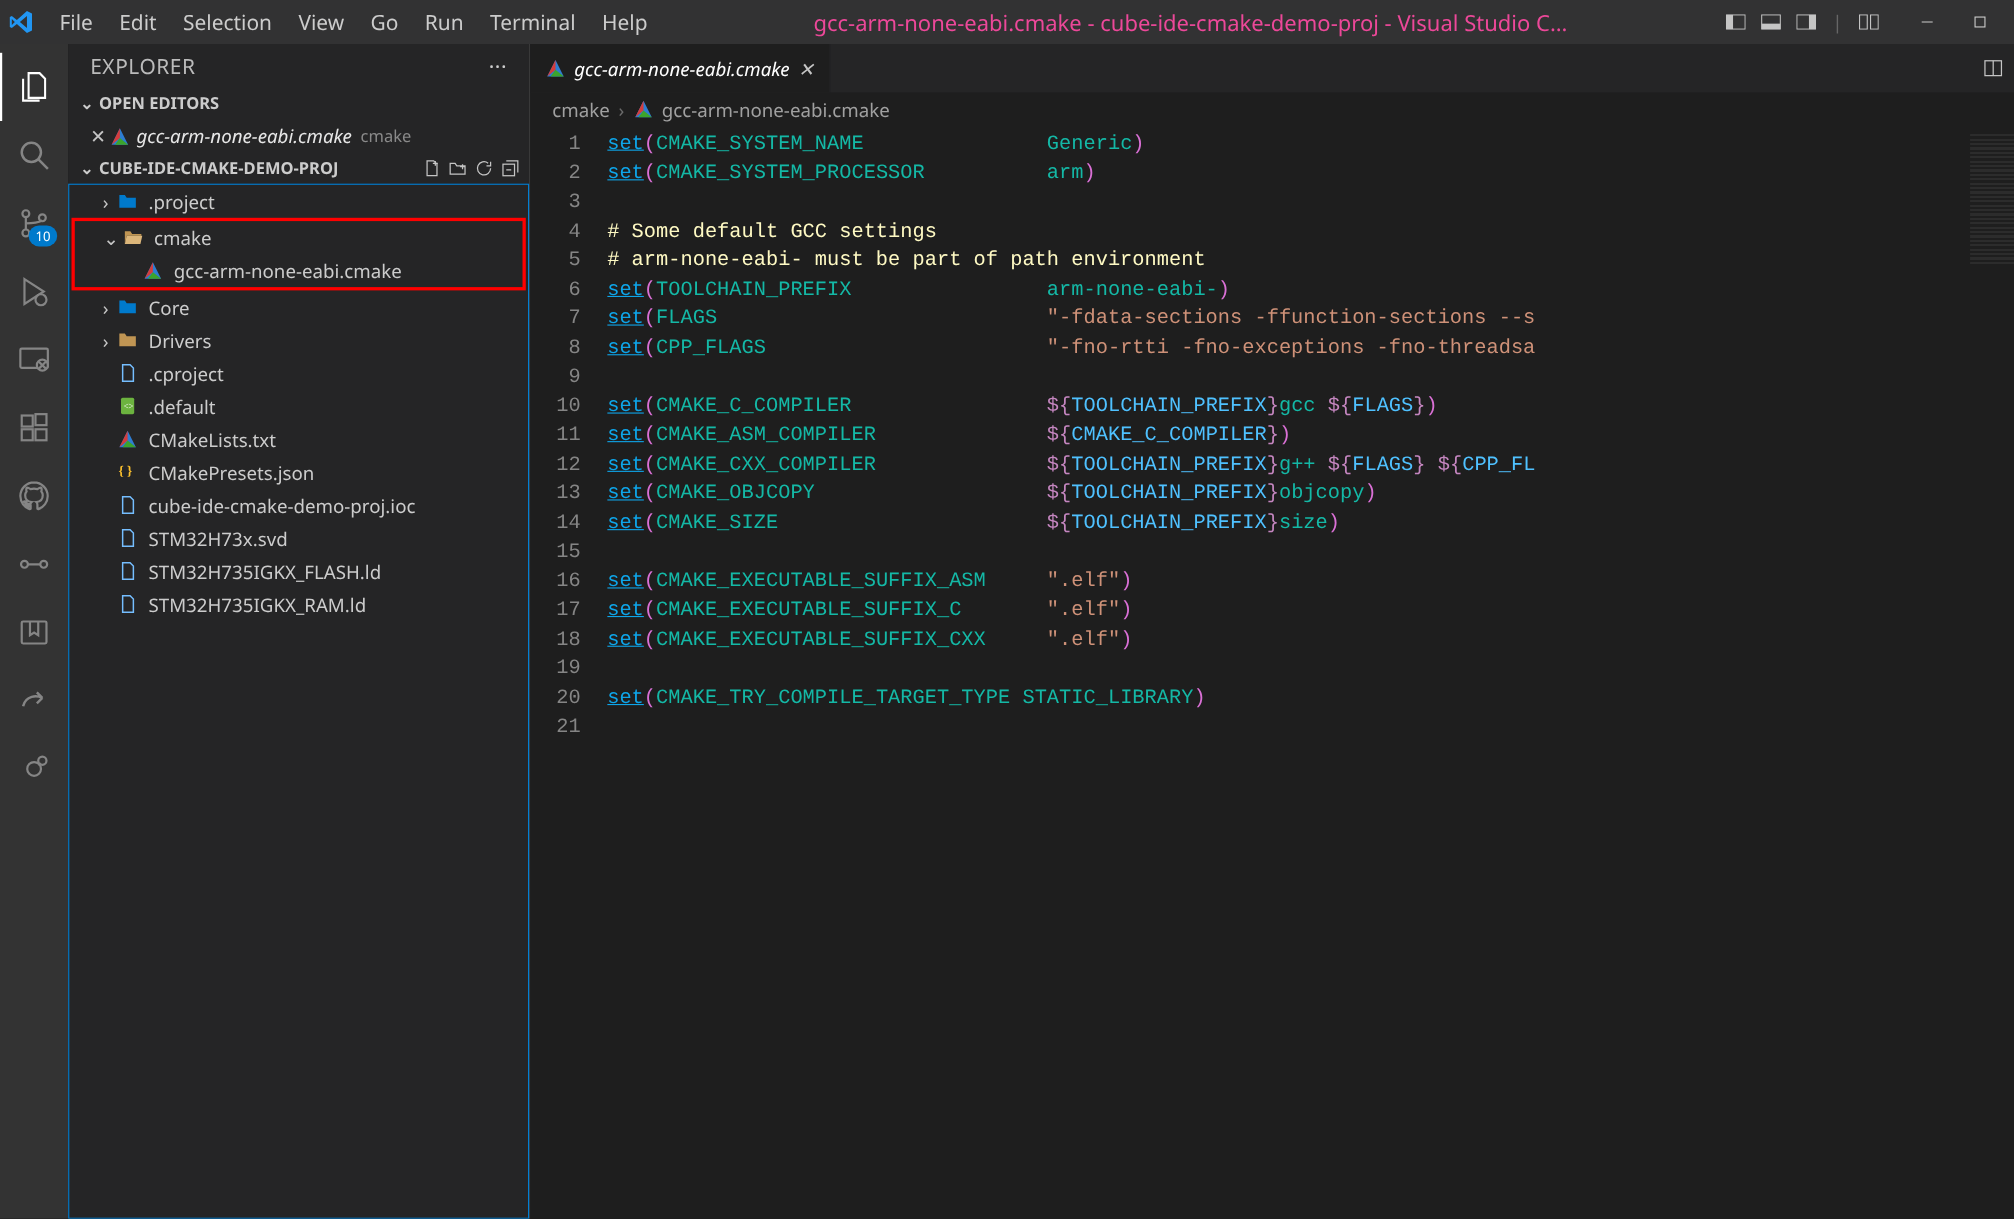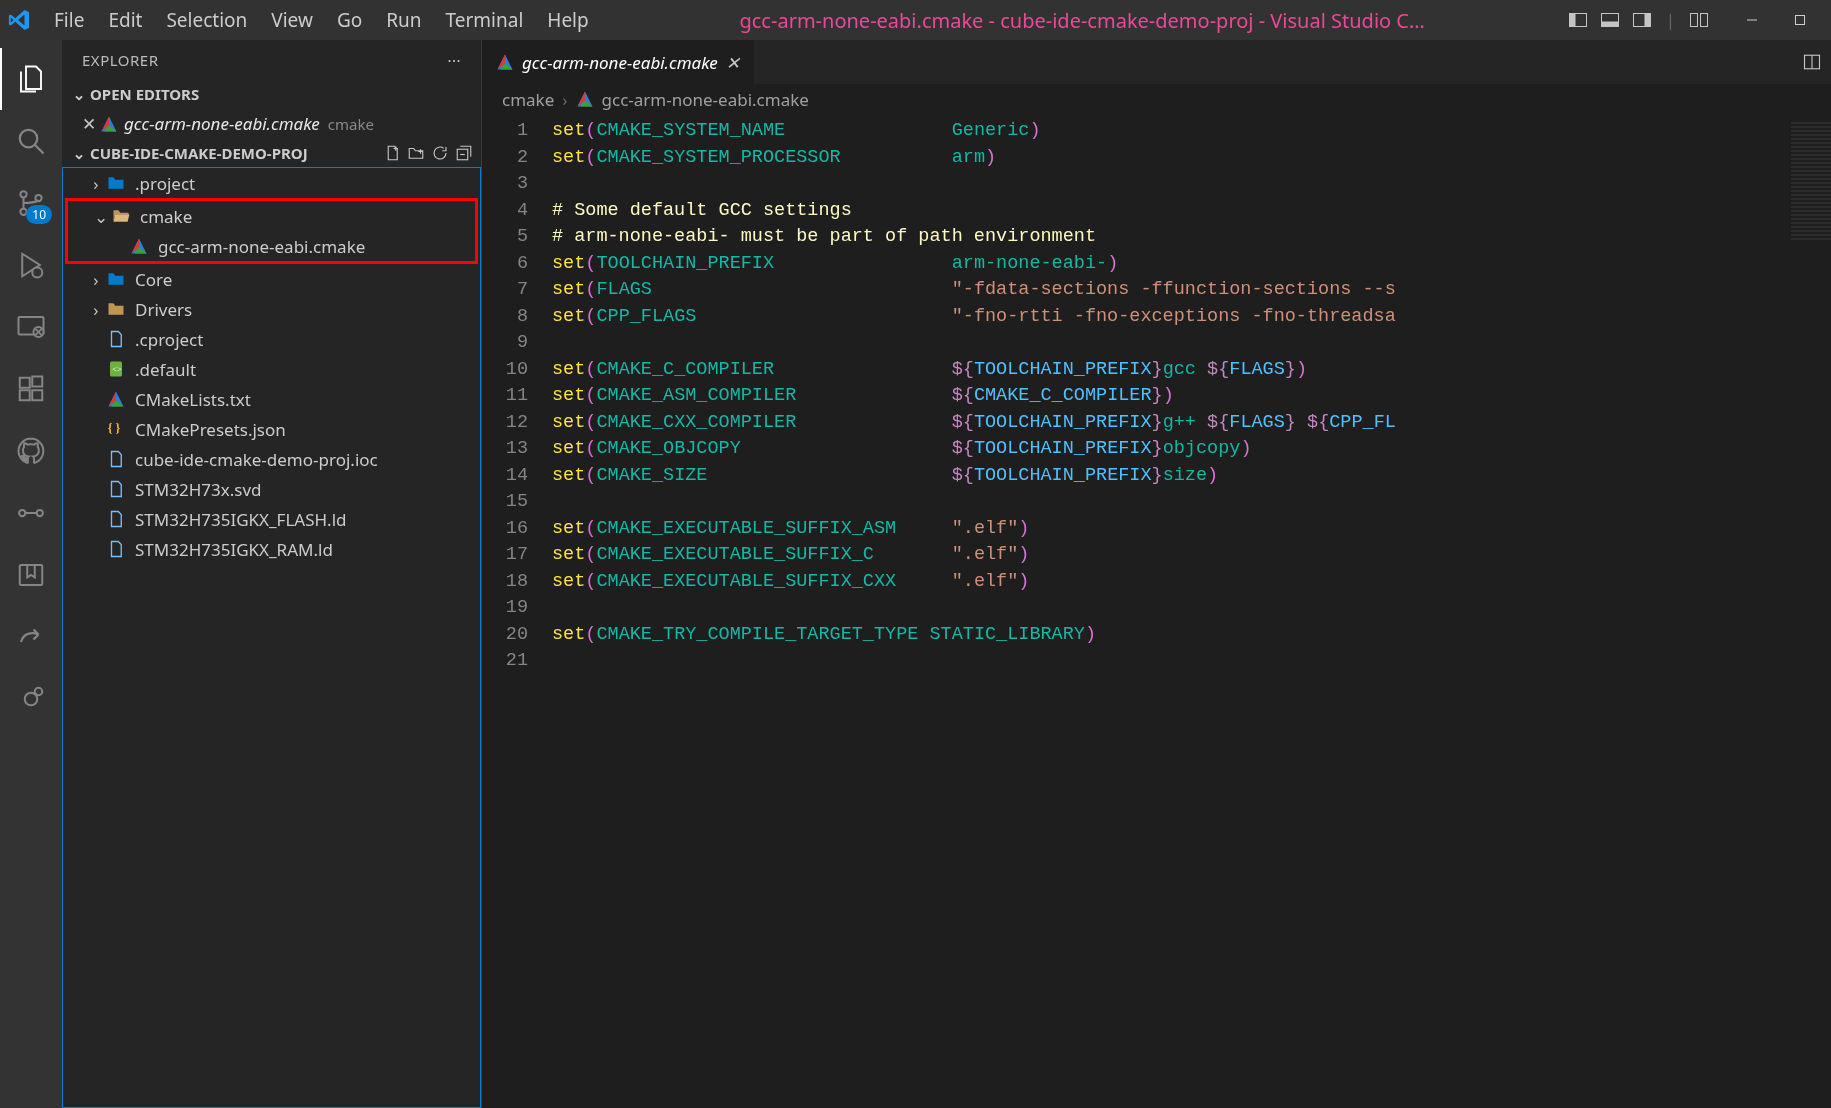--- a/index.html
+++ b/index.html
@@ -109,21 +109,21 @@
   flex-direction: column;
   border-right: 1px solid #3c3c3c;
 }
 .sidebar .panel-header {
   height: 40px;
   padding: 0 20px;
   display: flex;
   align-items: center;
   justify-content: space-between;
   color: #bbbbbb;
-  font-size: 15px;
+  font-size: 19px;
   letter-spacing: 0.5px;
 }
 .sidebar .dots { cursor: pointer; color: #cccccc; }
 .sidebar .section-header {
   padding: 4px 8px;
   display: flex;
   align-items: center;
   cursor: pointer;
   font-size: 15px;
   color: #cccccc;
@@ -242,21 +242,21 @@
   user-select: none;
 }
 .gutter .ln { height: 26.5px; line-height: 26.5px; }
 .code {
   flex: 1;
   padding-top: 4px;
   white-space: pre;
   overflow: hidden;
 }
 .code .line { height: 26.5px; line-height: 26.5px; }
-.tk-fn { color: #fde047; }
+.tk-fn { color: #0ea5e9; text-decoration: underline; }
 .tk-id { color: #14b8a6; }
 .tk-cmt { color: #fef9c3; }
 .tk-str { color: #ce9178; }
 .tk-macro { color: #c586c0; }
 .tk-paren { color: #da70d6; }
 .tk-const { color: #4fc1ff; }
 .minimap {
   position: absolute;
   top: 80px; right: 0;
   width: 40px; height: 120px;

